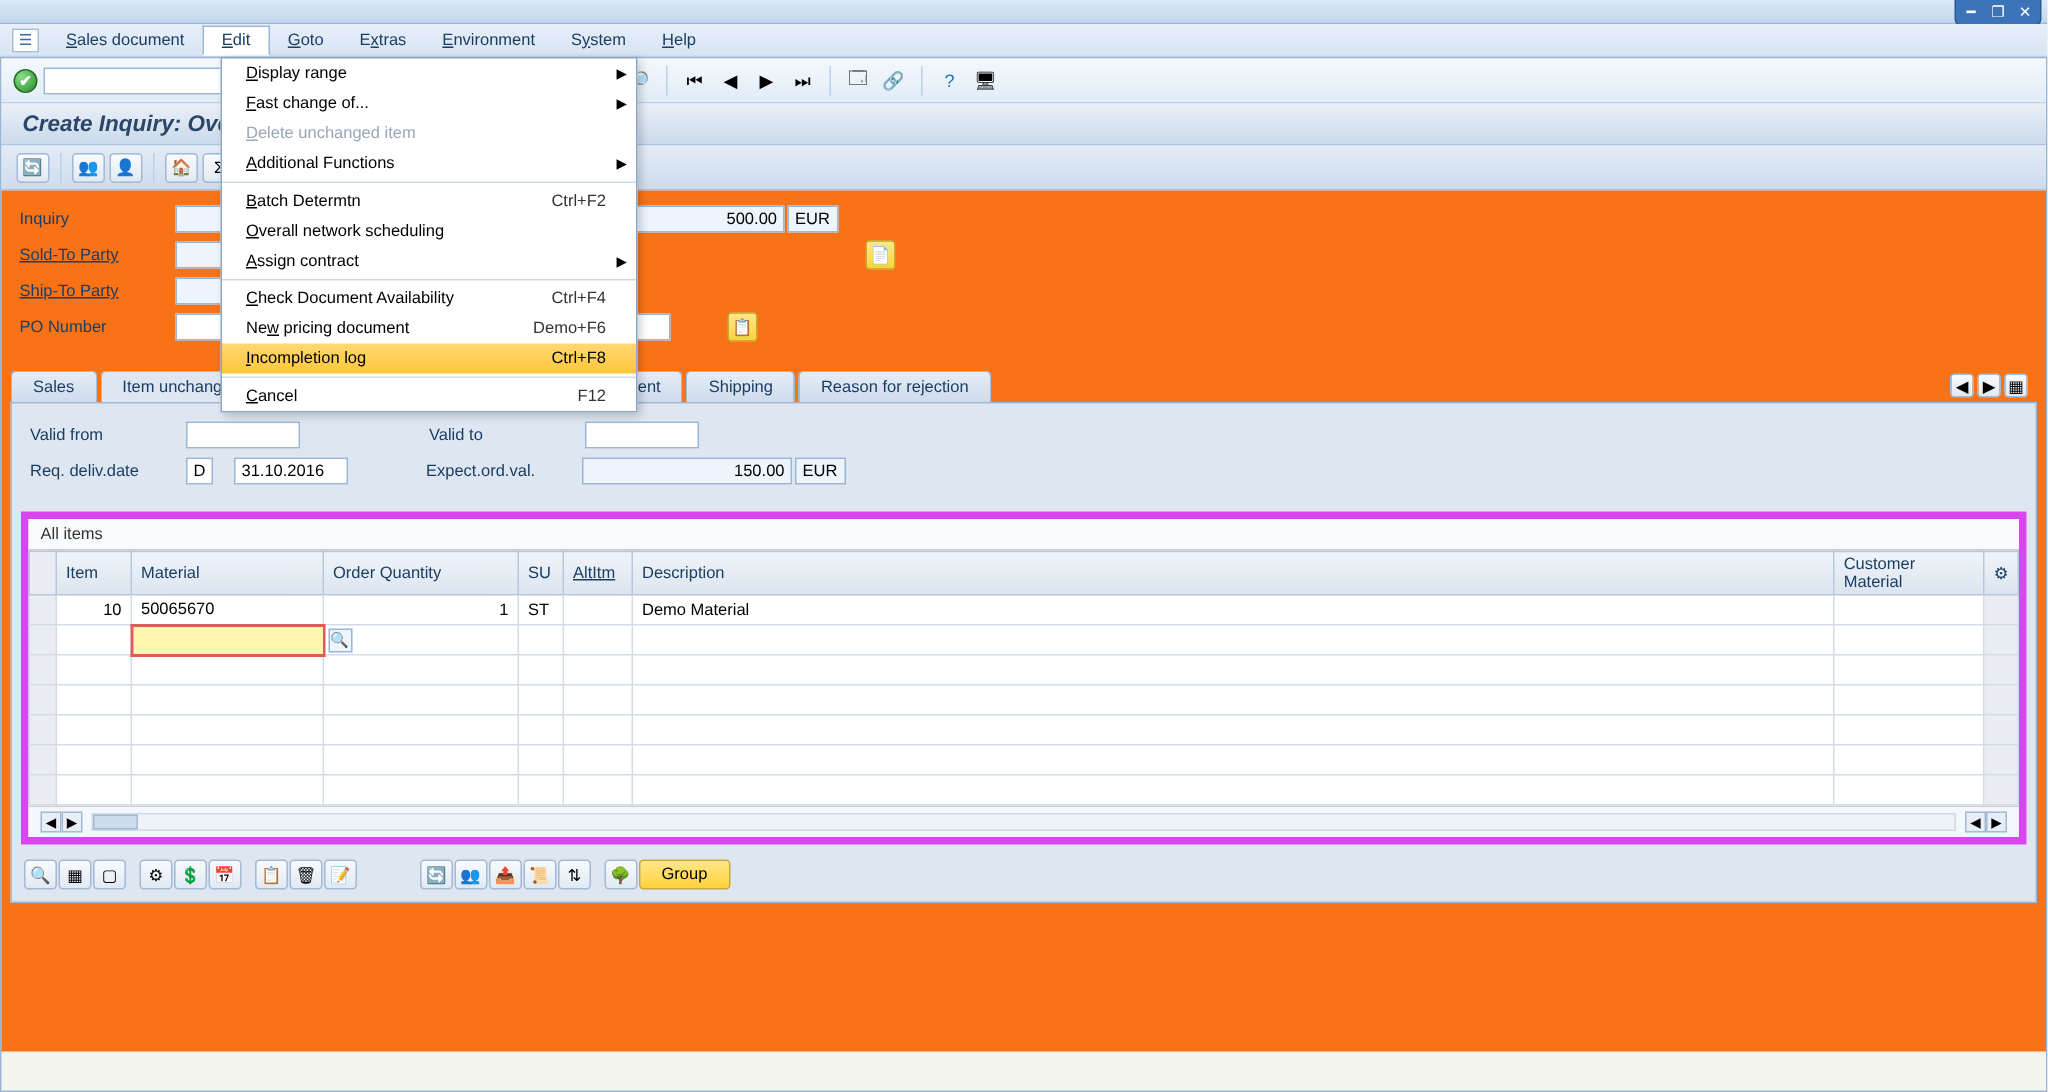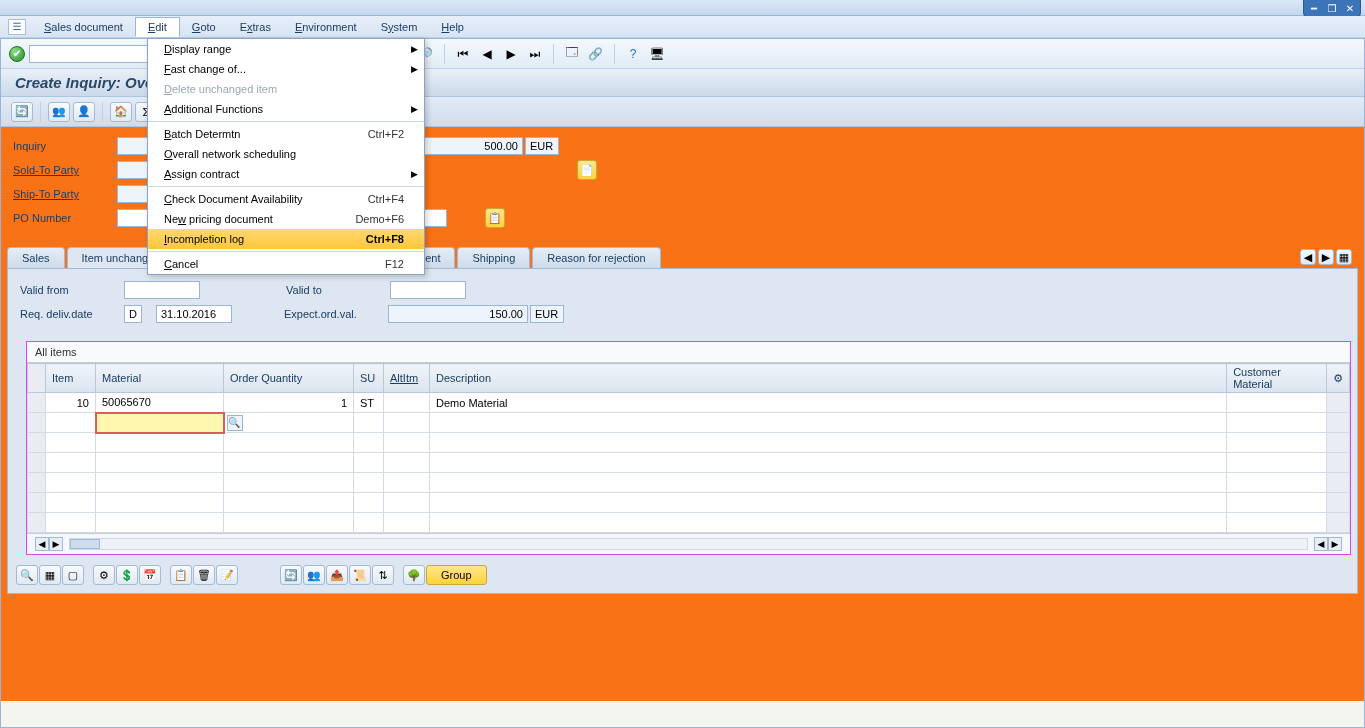--- a/index.html
+++ b/index.html
@@ -169,21 +169,21 @@
     cursor: pointer;
     color: #1b3e63;
   }
   .tab.active { background: #dde6f1; position:relative; z-index:2; }
   .tab-nav { position:absolute; right: 6px; top: 2px; display:flex; gap:2px;}
   .tab-panel {
     border: 1px solid #a4b9d3; background:#dde6f1;
     padding: 8px 6px;
   }
   .grid-container {
-    margin-top: 16px; border: 1px solid #d946ef; background:#f8fafc;margin-left:12px;
+    margin-top: 16px; border: 5px solid #d946ef; background:#f8fafc;
   }
   .grid-title { padding: 4px 8px; background:#f8fafc; color:#333; border-bottom: 1px solid #ccc;}
   table.grid { border-collapse: collapse; width: 100%; }
   table.grid th {
     background: linear-gradient(to bottom,#f0f4f9,#dbe4ef);
     border: 1px solid #b8c7da;
     font-weight: normal; text-align: left; padding: 2px 6px; color:#1b3e63;
     height: 20px;
   }
   table.grid td {
@@ -226,21 +226,21 @@
     padding: 4px 20px 4px 16px;
     cursor: pointer;
     position: relative;
   }
   .dropdown .dd-row.highlight {
     background: linear-gradient(to bottom,#ffd873,#ffc63a);
   }
   .dropdown .dd-row.disabled { color:#9aa7b6; cursor:default; }
   .dropdown .dd-label { flex:1; }
   .dropdown .dd-accel { color:#333; margin-left:12px; }
-  .dropdown .dd-row.highlight .dd-accel { color:#000;font-weight:bold; }
+  .dropdown .dd-row.highlight .dd-accel { color:#000; }
   .dropdown .dd-arrow { position:absolute; right:6px; font-size:9px; }
   .dropdown .dd-sep { height:1px; background:#cfd9e6; margin: 2px 0; }
   .dd-label .ul { text-decoration: underline; }
   .cfg-col { width:16px; text-align:center; background:linear-gradient(to bottom,#f0f4f9,#dbe4ef);}
   .mainframe { border: 1px solid #9ab6d6; margin: 0; height: calc(728px - 16px - 22px);}
 </style>
 </head>
 <body>
 
 <div class="titlebar">

